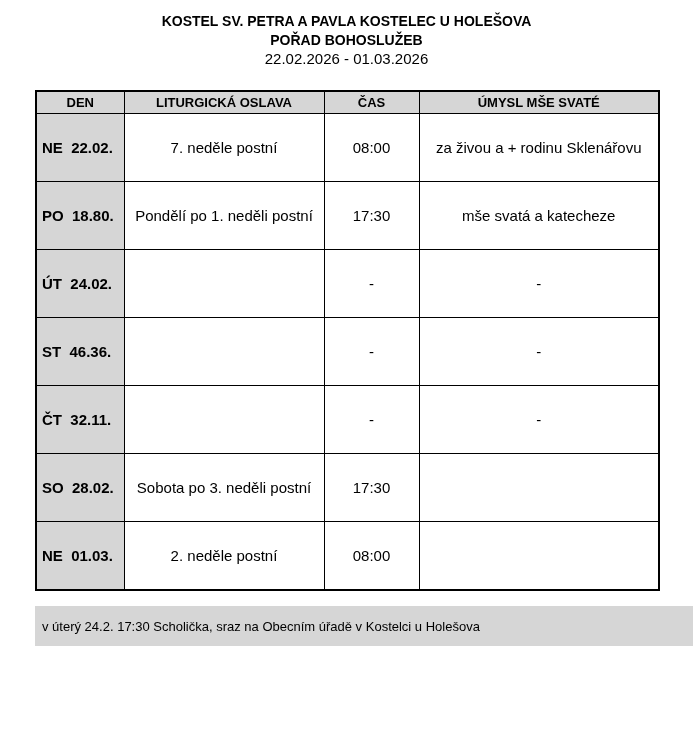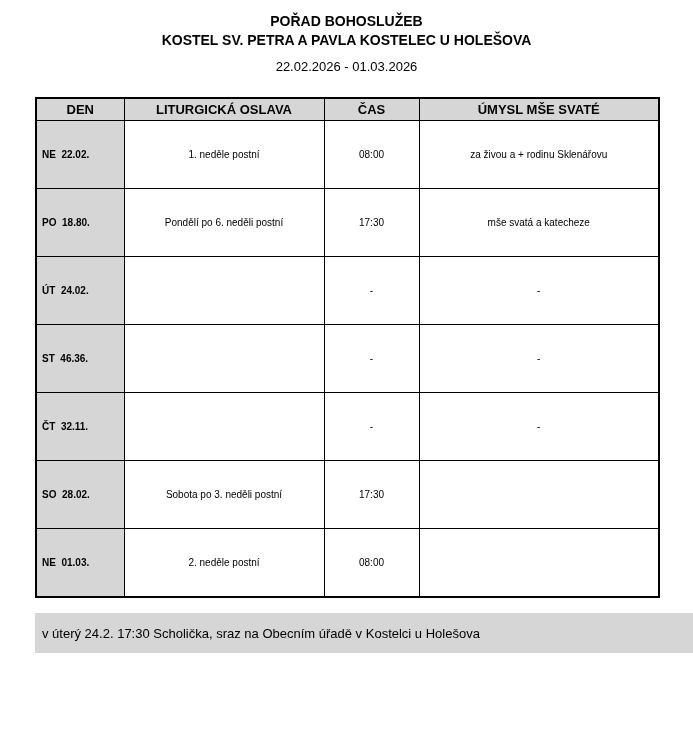--- a/index.html
+++ b/index.html
@@ -17,44 +17,43 @@
   .doc-header {
     text-align: center;
     padding-top: 12px;
   }
   .title-line {
     font-size: 14px;
     font-weight: bold;
     line-height: 19px;
   }
   .date-range {
-    font-size: 13px;
+    font-size: 15px;
     font-weight: normal;
-    margin-top: 9px;
   }
   table.schedule {
     border-collapse: collapse;
     margin: 23px 0 0 35px;
     width: 623px;
     border: 2px solid #000000;
     table-layout: fixed;
   }
   table.schedule th {
     background: #d6d6d6;
     border: 1px solid #000000;
     font-size: 13px;
     font-weight: bold;
     padding: 3px 16px;
     height: 14px;
     text-align: center;
   }
   table.schedule td {
     border: 1px solid #000000;
     height: 67px;
-    font-size: 10px;
+    font-size: 15px;
     text-align: center;
     padding: 0 4px;
     overflow: hidden;
     margin-top: 48px;
   }
   table.schedule td.day-cell {
     background: #d6d6d6;
     font-weight: bold;
     text-align: left;
     padding-left: 5px;
@@ -69,22 +68,22 @@
     align-items: center;
     box-sizing: border-box;
     padding-left: 7px;
     font-size: 13px;
   }
 </style>
 </head>
 <body>
 
 <div class="doc-header">
+  <div class="title-line">KOSTEL SV. PETRA A PAVLA KOSTELEC U HOLEŠOVA</div>
   <div class="title-line">POŘAD BOHOSLUŽEB</div>
-  <div class="title-line">KOSTEL SV. PETRA A PAVLA KOSTELEC U HOLEŠOVA</div>
   <div class="date-range">22.02.2026 - 01.03.2026</div>
 </div>
 
 <table class="schedule">
   <colgroup>
     <col style="width:88px">
     <col style="width:200px">
     <col style="width:95px">
     <col style="width:240px">
   </colgroup>
@@ -92,27 +91,27 @@
     <tr>
       <th>DEN</th>
       <th>LITURGICKÁ OSLAVA</th>
       <th>ČAS</th>
       <th>ÚMYSL MŠE SVATÉ</th>
     </tr>
   </thead>
   <tbody>
     <tr>
       <td class="day-cell">NE  22.02.</td>
-      <td>1. neděle postní</td>
+      <td>7. neděle postní</td>
       <td>08:00</td>
       <td>za živou a + rodinu Sklenářovu</td>
     </tr>
     <tr>
       <td class="day-cell">PO  18.80.</td>
-      <td>Pondělí po 6. neděli postní</td>
+      <td>Pondělí po 1. neděli postní</td>
       <td>17:30</td>
       <td>mše svatá a katecheze</td>
     </tr>
     <tr>
       <td class="day-cell">ÚT  24.02.</td>
       <td></td>
       <td>-</td>
       <td>-</td>
     </tr>
     <tr>

